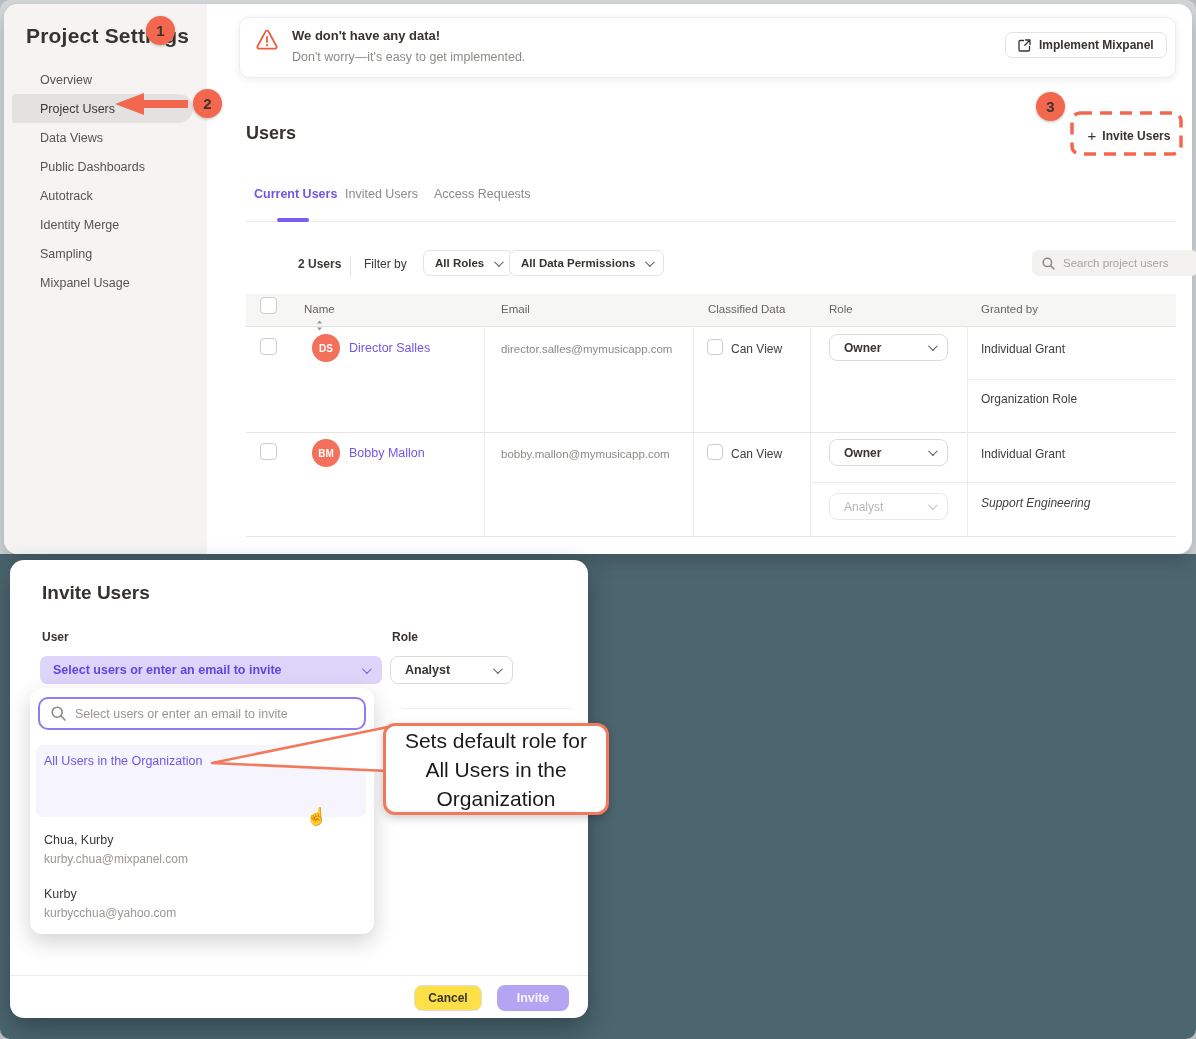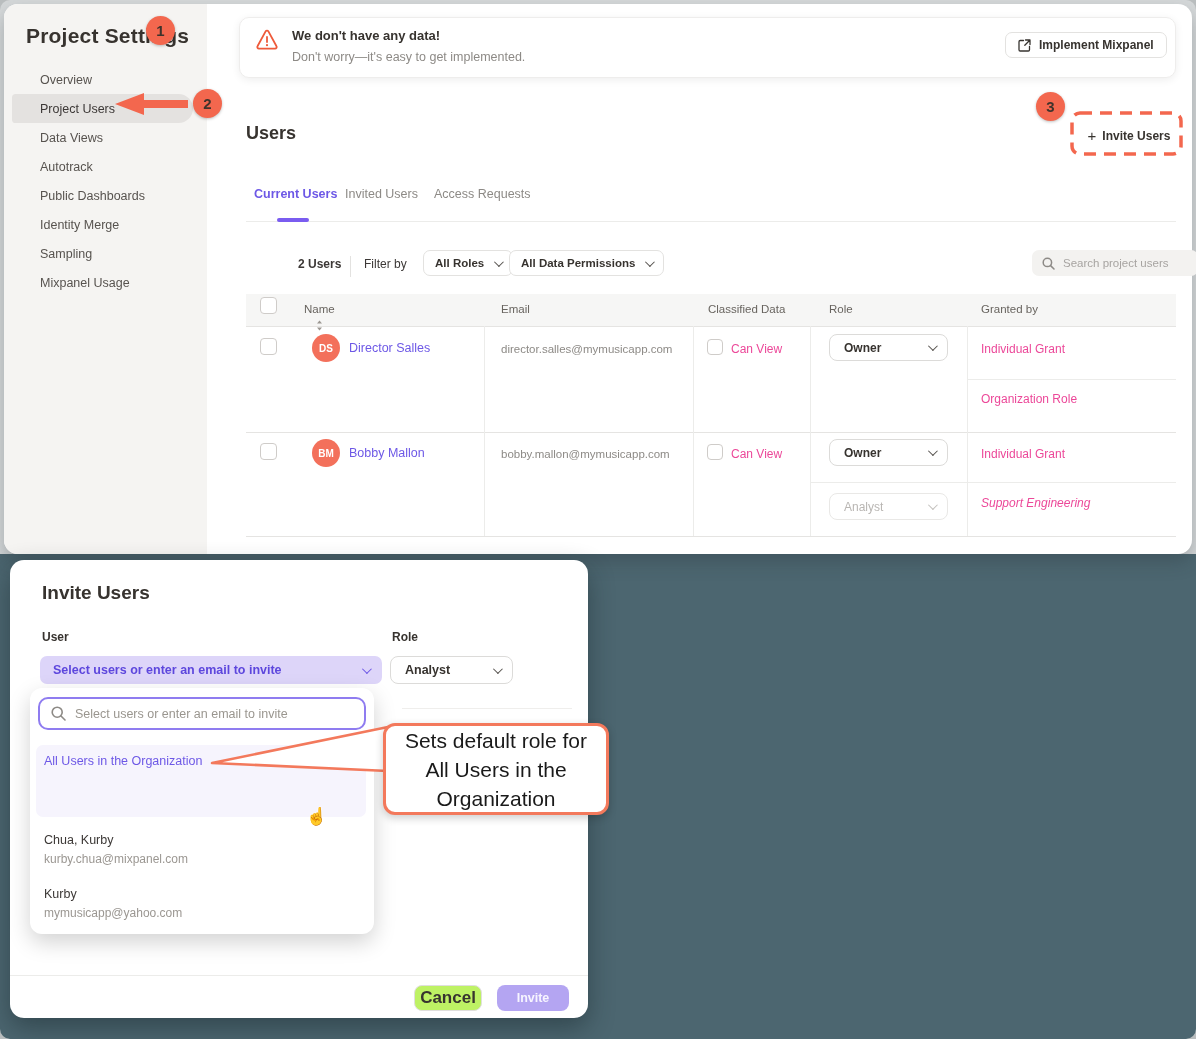--- a/index.html
+++ b/index.html
@@ -64,21 +64,21 @@
   .th { font-size:11.5px; color:#68645f; top:299px; }
   .checkbox { width:17px; height:17px; background:#fff; border:1.5px solid #cfccc9; border-radius:4px; cursor:pointer; }
   .cb-sm { width:16px; height:16px; }
   .row-line { left:242px; width:930px; height:1px; background:#e5e4e2; }
   .col-line { width:1px; background:#ececea; top:322px; height:210px; }
   .avatar { width:28px; height:28px; border-radius:50%; background:#f3705b; color:#fff; font-size:10px; font-weight:bold;
             display:flex; align-items:center; justify-content:center; }
   .link { color:#6d58e6; cursor:pointer; }
   .cell-name { font-size:12.5px; }
   .cell-email { font-size:11.5px; color:#8d8a86; }
-  .cell-text { font-size:12px; color:#ec4899; }
+  .cell-text { font-size:12px; color:#404040; }
   .role-select { width:119px; height:27px; background:#fff; border:1px solid #dcdbd9; border-radius:8px;
                  display:flex; align-items:center; justify-content:space-between; padding:0 12px 0 14px;
                  font-size:12px; font-weight:bold; color:#37332f; cursor:pointer; }
   .role-select.disabled { border-color:#e9e8e6; color:#b9b6b3; font-weight:normal; }
   .sub-line { height:1px; background:#ececea; }
 
   
   .chev { width:7px; height:7px; border-right:1.6px solid #57534f; border-bottom:1.6px solid #57534f;
           transform:rotate(45deg) translateY(-2px); flex:none; }
   .chev.purple { border-color:#6d58e6; }
@@ -104,22 +104,22 @@
   .dd-search input { border:none; outline:none; font-size:12.5px; color:#57534f; width:270px; background:transparent;
                      font-family:"Liberation Sans", sans-serif; }
   .dd-search input::placeholder { color:#9a968f; }
   .dd-highlight { left:6px; top:57px; width:330px; height:72px; background:#f6f4fd; border-radius:7px; cursor:pointer; }
   .dd-opt-title { font-size:12.5px; color:#6d58e6; }
   .dd-opt-desc { font-size:12px; color:#9b9792; line-height:18px; width:318px; }
   .dd-name { font-size:12.5px; color:#3c3836; }
   .dd-email { font-size:12px; color:#9b9792; }
 
   .modal-footer-line { left:0; top:415px; width:578px; height:1px; background:#ececea; }
-  .cancel-btn { left:404px; top:425px; width:68px; height:26px; background:#bef264; border:1px solid #e0dfdd;
-                border-radius:8px; font-size:17px; font-weight:bold; color:#37332f; cursor:pointer; }
+  .cancel-btn { left:404px; top:425px; width:68px; height:26px; background:#fde047; border:1px solid #e0dfdd;
+                border-radius:8px; font-size:12px; font-weight:bold; color:#37332f; cursor:pointer; }
   .invite-submit-btn { left:487px; top:425px; width:72px; height:26px; background:#b4a5f2; border:none;
                        border-radius:8px; font-size:12.5px; font-weight:bold; color:#f7f5ff; cursor:pointer; }
 
   
   .callout { left:383px; top:723px; width:226px; height:92px; background:#fff; border:3px solid #f3795c;
              border-radius:12px; box-shadow:0 3px 8px rgba(0,0,0,.2); display:flex; align-items:center;
              justify-content:center; text-align:center; font-size:21px; color:#1a1a1a; line-height:29px;
              padding:0 8px; z-index:8; }
   .pointer-cursor { left:306px; top:806px; font-size:17px; color:#6b6b6b; z-index:9;
                     text-shadow:0 0 2px #fff, 0 0 2px #fff; }
@@ -133,22 +133,22 @@
 
   <div class="abs main-card">
 
     <div class="abs sidebar">
       <div class="abs sidebar-title" style="left: 22px; top: 20px;">Project Settings</div>
       <div class="abs nav-pill"></div>
       <div class="abs nav">
         <div class="nav-item">Overview</div>
         <div class="nav-item active">Project Users</div>
         <div class="nav-item">Data Views</div>
+        <div class="nav-item">Public Dashboards</div>
         <div class="nav-item">Autotrack</div>
-        <div class="nav-item">Public Dashboards</div>
         <div class="nav-item">Identity Merge</div>
         <div class="nav-item">Sampling</div>
         <div class="nav-item">Mixpanel Usage</div>
       </div>
     </div>
 
     <div class="abs step-badge" style="left:142px; top:12px;">1</div>
     <svg class="abs" style="left:106px; top:84px; z-index:25;" width="84" height="32">
       <polygon points="5,16 34,5 34,12 78,12 78,20 34,20 34,27" fill="#f3674e"></polygon>
     </svg>
@@ -286,21 +286,21 @@
         <input type="text" placeholder="Select users or enter an email to invite" style="">
       </div>
 
       <div class="abs dd-highlight">
         <div class="abs dd-opt-title link" style="left:8px; top:9px;">All Users in the Organization</div>
       </div>
 
       <div class="abs dd-name" style="left:14px; top:145px;">Chua, Kurby</div>
       <div class="abs dd-email" style="left:14px; top:164px;">kurby.chua@mixpanel.com</div>
       <div class="abs dd-name" style="left:14px; top:199px;">Kurby</div>
-      <div class="abs dd-email" style="left:14px; top:218px;">mymusicapp@yahoo.com</div>
+      <div class="abs dd-email" style="left:14px; top:218px;">kurbycchua@yahoo.com</div>
     </div>
 
     <div class="abs modal-footer-line"></div>
     <button class="abs cancel-btn">Cancel</button>
     <button class="abs invite-submit-btn">Invite</button>
   </div>
 
   <svg class="abs" style="left:205px; top:715px; z-index:7;" width="185" height="65">
     <polygon points="7,48 183,12 183,56" fill="#ffffff" stroke="#f3795c" stroke-width="2.6" stroke-linejoin="round"></polygon>
   </svg>

